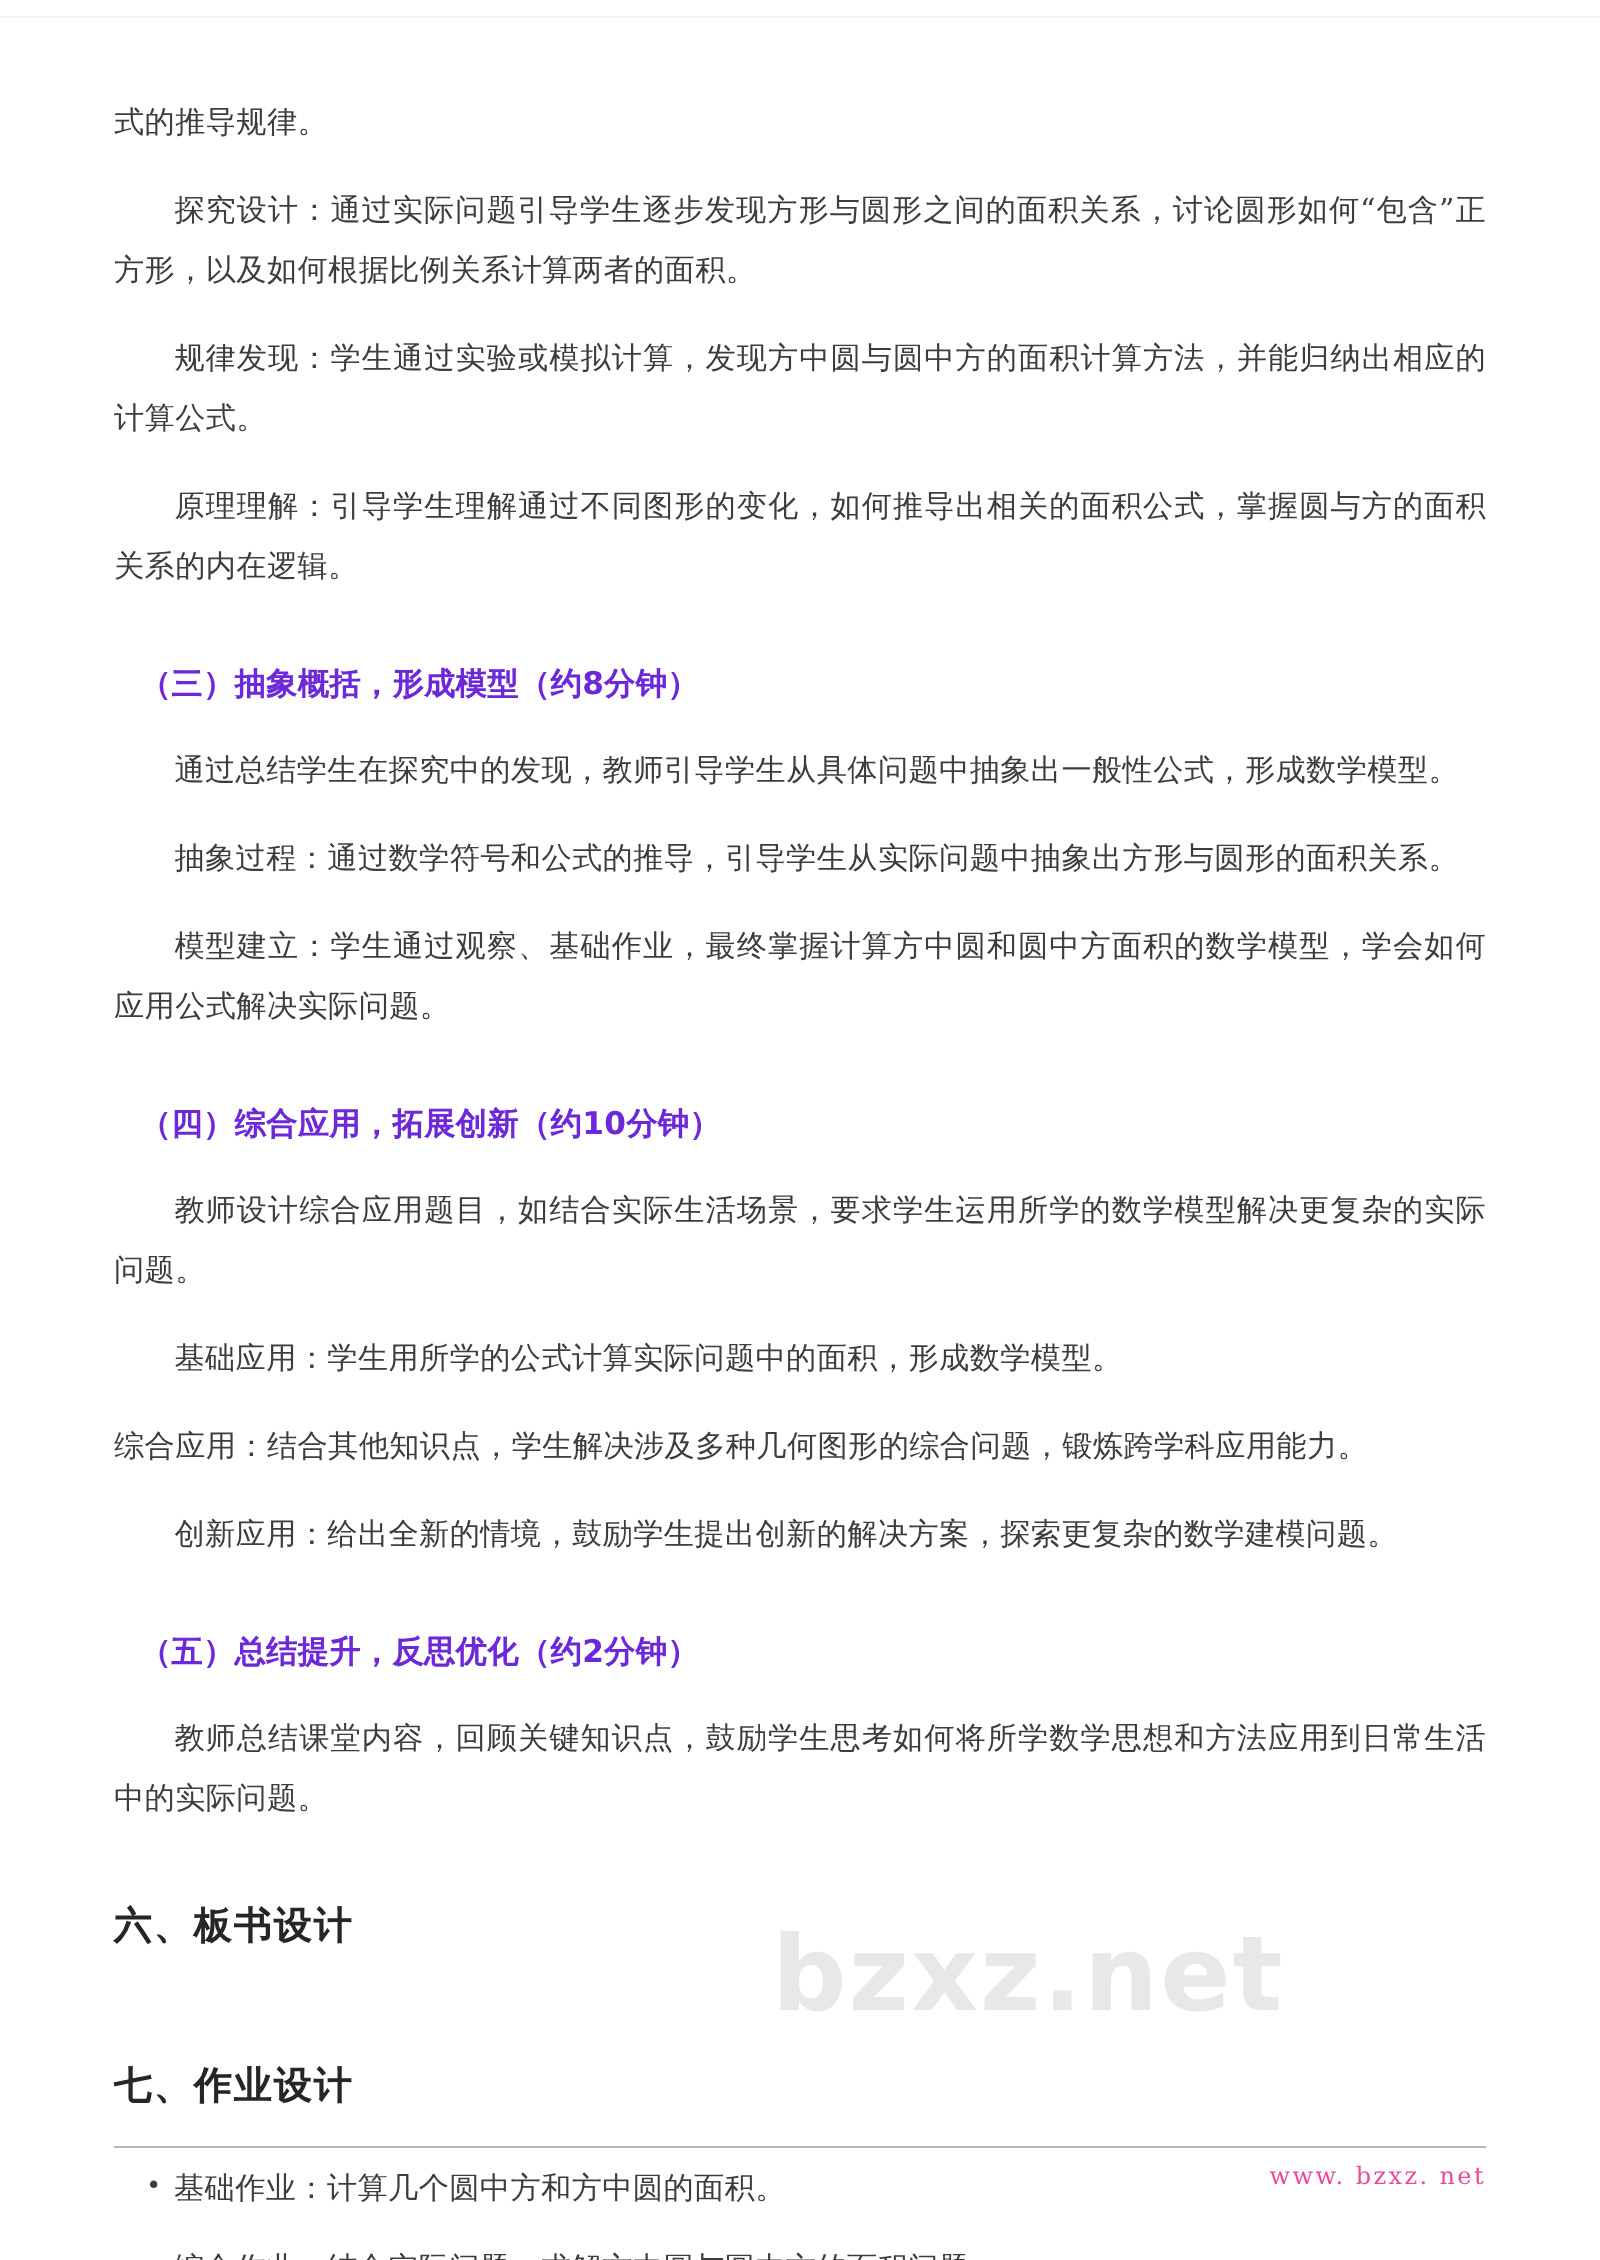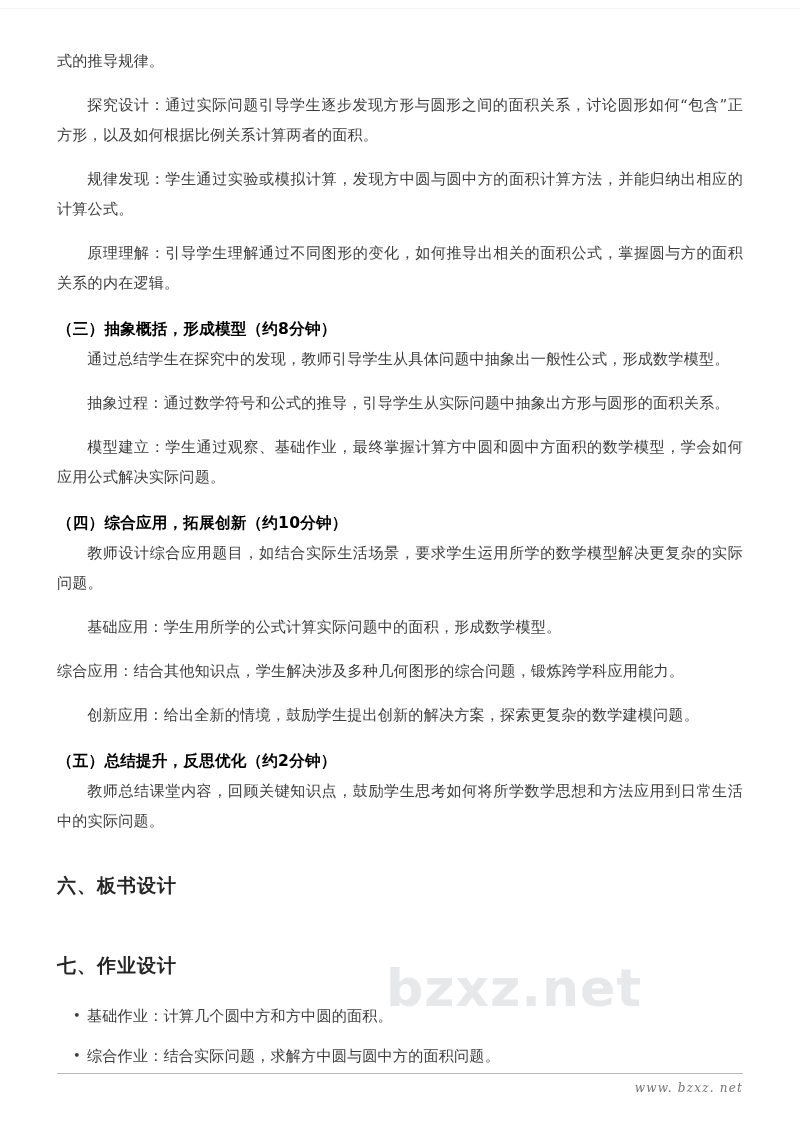--- a/index.html
+++ b/index.html
@@ -71,32 +71,32 @@
     letter-spacing: 0.2px;
   }
   p.indent { text-indent: 2em; }
   p.noindent { text-indent: 0; }
 
   .gap-sm { height: 14px; }
   .gap-md { height: 16px; }
   .gap-xl { height: 34px; }
 
   h3.sub {
-    margin: 0;
+    margin: 13px;
     font-family: "DejaVu Sans", "Liberation Sans", sans-serif;
     font-weight: bold;
     font-size: 15.6px;
     line-height: 30px;
-    color: #000000;
+    color: #6d28d9;
     letter-spacing: 0.2px;
   }
 
   h2.major {
     margin: 0;
-    font-family: Liberation Sans, sans-serif;
+    font-family: Liberation Mono, monospace;
     font-weight: bold;
     font-size: 19px;
     line-height: 32px;
     color: #262626;
     letter-spacing: 1px;
   }
 
   ul.hw-list {
     list-style: none;
     margin: 0;
@@ -128,24 +128,23 @@
     width: 686px;
     height: 0;
     border-top: 1px solid #b9b9b9;
     z-index: 2;
   }
   .footer-url {
     position: absolute;
     right: 57px;
     top: 1081px;
     font-family: "DejaVu Serif", "Liberation Serif", serif;
-    font-style: italic;
     font-size: 12px;
     letter-spacing: 1.2px;
-    color: #737373;
+    color: #ec4899;
     z-index: 2;
     white-space: nowrap;
   }
 </style>
 </head>
 <body>
 
 <div class="page">
 
   <div class="top-hairline"></div>

